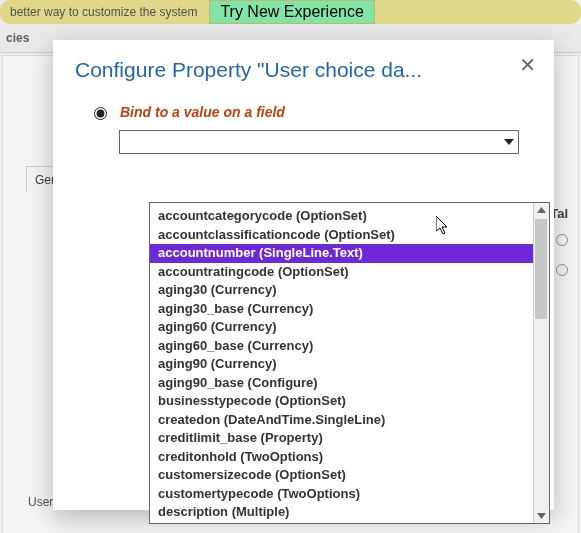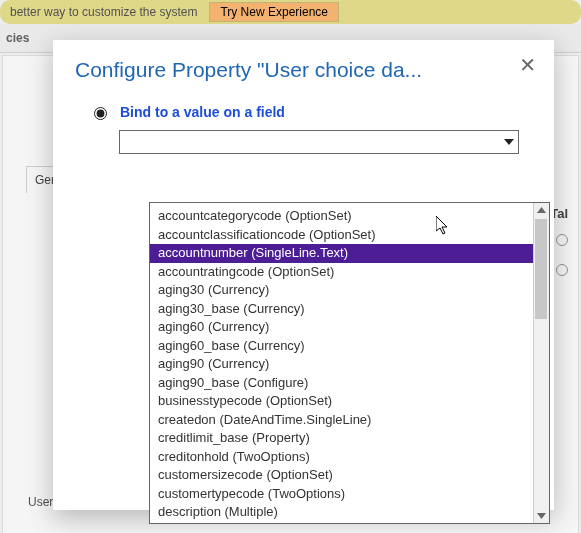--- a/index.html
+++ b/index.html
@@ -1,51 +1,51 @@
 <!DOCTYPE html>
 <html><head>
 <meta charset="utf-8">
 <style>
   :root { --accent:#2067b1; }
   html,body{margin:0;padding:0;width:581px;height:533px;overflow:hidden;
     font-family:"Segoe UI",Arial,sans-serif;font-size:13px;color:#333;background:#f7f7f7;}
   
   .bg-banner{height:24px;background:#eae18f;color:#555;font-size:12px;
     padding:0 10px;display:flex;align-items:center;gap:12px;border-radius:10px;}
-  .bg-banner .btn{background:#fdba74;border:1px solid #c7be7a;padding:2px 10px;font-size:12px;cursor:pointer;}
+  .bg-banner .btn{background:#86efac;border:1px solid #c7be7a;padding:2px 10px;font-size:16px;cursor:pointer;}
   .bg-toolbar{height:28px;background:#f3f3f3;border-bottom:1px solid #d9d9d9;padding-left:6px;
     font-size:12px;color:#666;display:flex;align-items:center;font-weight:bold;}
   .bg-page{position:relative;height:481px;background:#fff;border:1px solid #e3e3e3;margin:2px;}
   .bg-tab{position:absolute;left:0;top:110px;background:#fff;border:1px solid #d5d5d5;border-bottom:0;
     padding:6px 14px 6px 8px;font-size:12px;color:#444;border-top-right-radius:3px;margin-left:23px;}
   .bg-lab{position:absolute;left:80px;top:185px;font-size:13px;color:#555;}
   .bg-rlab{position:absolute;right:10px;top:150px;font-weight:600;color:#444;}
   .bg-r1,.bg-r2{position:absolute;right:10px;width:10px;height:10px;border:1px solid #999;border-radius:50%;}
   .bg-r1{top:178px;} .bg-r2{top:208px;}
   .bg-foot{position:absolute;left:25px;bottom:28px;font-size:12px;color:#555;}
   
   .shade{position:absolute;inset:0;background:rgba(0,0,0,0.04);}
   
   .dialog{position:absolute;left:53px;top:40px;width:501px;height:470px;
     background:#fff;box-shadow:0 8px 24px rgba(0,0,0,0.25);padding:18px 22px;box-sizing:border-box;}
   .dlg-title{font-size:21px;color:var(--accent);white-space:nowrap;overflow:hidden;text-overflow:ellipsis;width:430px;}
   .dlg-close{position:absolute;top:15px;right:18px;font-size:20px;color:#666;cursor:pointer;line-height:1;}
   .radio-row{margin:22px 0 10px 14px;display:flex;align-items:center;gap:10px;}
   .radio-row input{accent-color:#222;}
-  .radio-row span{font-weight:600;color:#1d4ed8;font-size:14px;}
+  .radio-row span{font-weight:600;color:#c2410c;font-size:14px;font-style:italic;}
   
   .select-box{margin-left:44px;width:398px;height:22px;border:1px solid #666;position:relative;
     display:flex;align-items:center;justify-content:flex-end;cursor:pointer;}
   .select-box svg{margin-right:4px;}
   
   .dd{position:absolute;left:96px;top:162px;width:399px;height:320px;border:1px solid #666;
     background:#fff;display:flex;}
   .dd-list{flex:1;overflow:hidden;padding:4px 0 0 0;}
-  .dd-list div{padding:1px 8px;font-size:13px;color:#333;line-height:16.5px;white-space:nowrap;cursor:pointer;}
-  .dd-list div.sel{background:#4c1d95;color:#fff;}
+  .dd-list div{padding:1px 8px;font-size:13px;color:#333;line-height:16.5px;white-space:nowrap;cursor:pointer;font-weight:bold;}
+  .dd-list div.sel{background:#6d28d9;color:#fff;}
   .dd-scroll{width:15px;background:#f0f0f0;border-left:1px solid #ccc;position:relative;}
   .dd-scroll svg{position:absolute;left:3px;}
   .dd-thumb{position:absolute;left:1px;top:16px;width:12px;height:100px;background:#c7c7c7;}
   
   .cursor{position:absolute;pointer-events:none;}
 </style>
 </head>
 <body>
 
 <div class="bg-banner">

